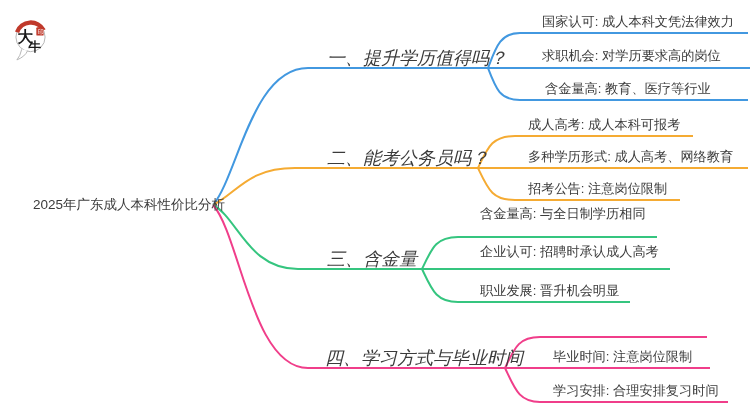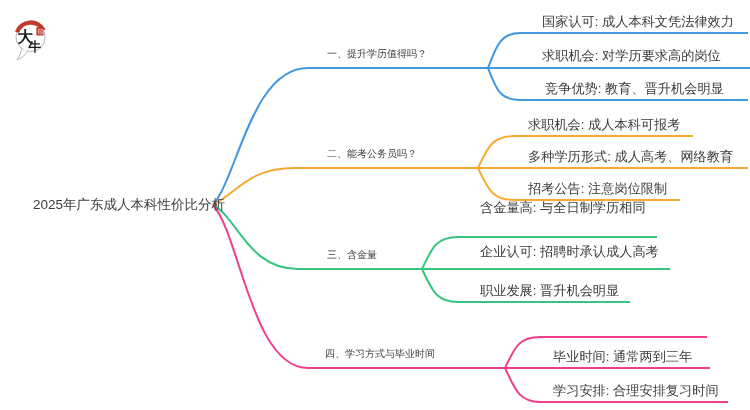--- a/index.html
+++ b/index.html
@@ -2,21 +2,21 @@
 <html><head>
 <meta charset="utf-8">
 <style>
   html,body{margin:0;padding:0;}
   body{width:750px;height:410px;background:#ffffff;overflow:hidden;position:relative;
        font-family:"Liberation Sans","DejaVu Sans",sans-serif;}
   #canvas{position:absolute;inset:0;width:750px;height:410px;}
   #links{position:absolute;left:0;top:0;}
   .node{position:absolute;white-space:nowrap;color:#3b3b3b;line-height:1.15;}
   .root-label{font-size:13.5px;margin-left:20px;}
-  .branch-label{font-size:10px;}
+  .branch-label{font-size:18px;font-style:italic;}
   .child-label{font-size:13.2px;}
   .logo{position:absolute;left:13px;top:17px;display:flex;align-items:flex-start;}
   .logo-icon{width:36px;height:45px;flex:0 0 auto;}
   .logo-text{margin-left:4px;margin-top:4px;}
   .logo-title{font-size:13.5px;font-weight:bold;color:#1e8c3b;letter-spacing:0.4px;}
   .logo-divider{height:2px;background:#1e8c3b;margin:2px 0 1px 0;}
   .logo-url{font-size:11.5px;font-weight:bold;color:#27963f;letter-spacing:0.2px;}
 </style>
 </head>
 <body>
@@ -63,28 +63,28 @@
       <rect x="24" y="10.5" width="7.5" height="8.5" rx="1" fill="#c0392b"></rect>
       <text x="25.2" y="17.5" font-size="6.5" fill="#ffffff" font-family="'Liberation Serif',serif">印</text>
     </svg>
   </div>
 
   <div class="node root-label" style="left:13px;top:197px">2025年广东成人本科性价比分析</div>
 
   <div class="node branch-label" style="left:327px;top:48px">一、提升学历值得吗？</div>
   <div class="node child-label" style="left:542px;top:14px">国家认可: 成人本科文凭法律效力</div>
   <div class="node child-label" style="left:542px;top:48px">求职机会: 对学历要求高的岗位</div>
-  <div class="node child-label" style="left:545px;top:81px">竞争优势: 教育、晋升机会明显</div>
+  <div class="node child-label" style="left:545px;top:81px">含金量高: 教育、医疗等行业</div>
 
   <div class="node branch-label" style="left:327px;top:148px">二、能考公务员吗？</div>
-  <div class="node child-label" style="left:528px;top:117px">求职机会: 成人本科可报考</div>
+  <div class="node child-label" style="left:528px;top:117px">成人高考: 成人本科可报考</div>
   <div class="node child-label" style="left:528px;top:181px">招考公告: 注意岗位限制</div>
   <div class="node child-label" style="left:528px;top:149px">多种学历形式: 成人高考、网络教育</div>
 
   <div class="node branch-label" style="left:327px;top:249px">三、含金量</div>
-  <div class="node child-label" style="left:480px;top:200px">含金量高: 与全日制学历相同</div>
+  <div class="node child-label" style="left:480px;top:206px">含金量高: 与全日制学历相同</div>
   <div class="node child-label" style="left:480px;top:244px">企业认可: 招聘时承认成人高考</div>
   <div class="node child-label" style="left:480px;top:283px">职业发展: 晋升机会明显</div>
 
   <div class="node branch-label" style="left:325px;top:348px">四、学习方式与毕业时间</div>
-  <div class="node child-label" style="left:553px;top:349px">毕业时间: 通常两到三年</div>
+  <div class="node child-label" style="left:553px;top:349px">毕业时间: 注意岗位限制</div>
   <div class="node child-label" style="left:553px;top:383px">学习安排: 合理安排复习时间</div>
 </div>
 
 </body></html>

